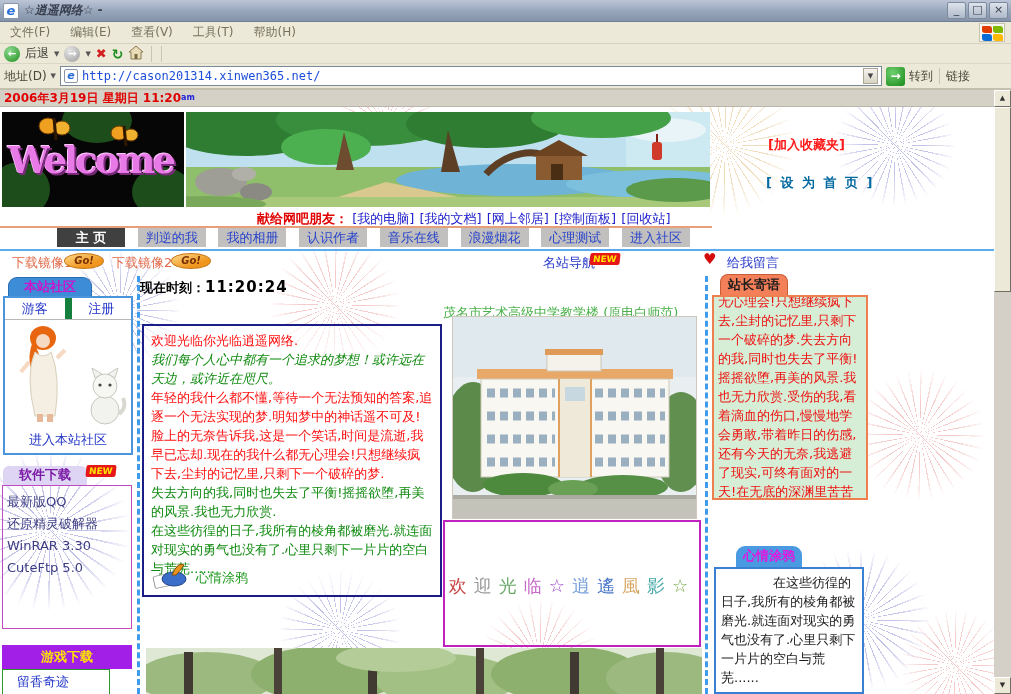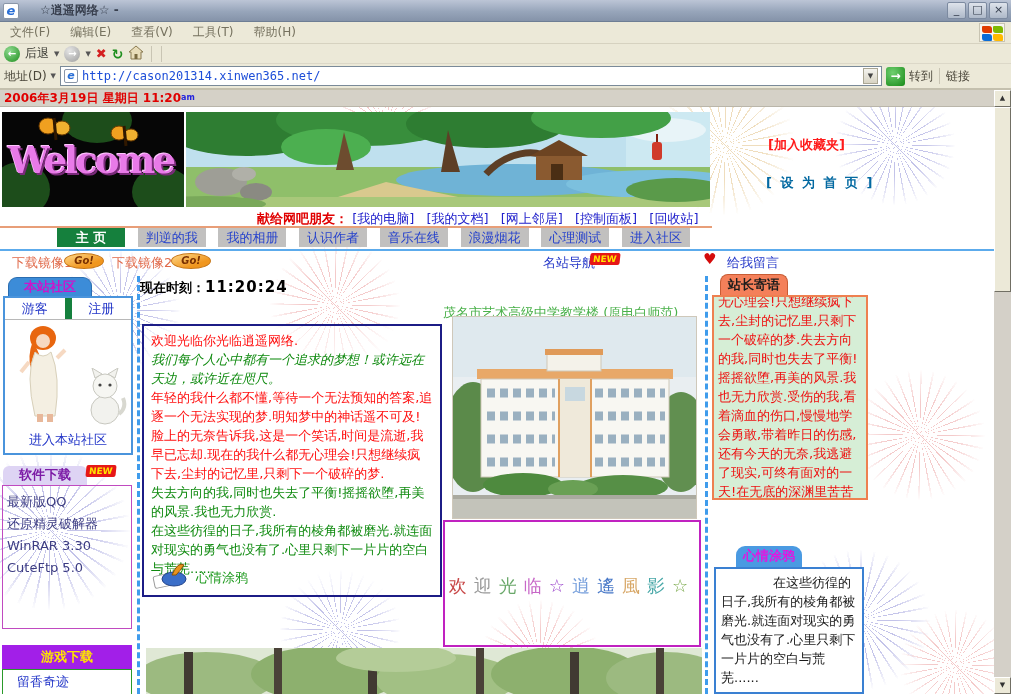--- a/index.html
+++ b/index.html
@@ -5,22 +5,22 @@
   * { margin:0; padding:0; box-sizing:border-box; }
   html,body { width:1011px; height:694px; overflow:hidden; }
   body { font-family:"DejaVu Sans","Liberation Sans",sans-serif; background:#fff; position:relative; font-size:13px; }
 
   
   #titlebar { position:absolute; top:0; left:0; width:1011px; height:22px;
     background:linear-gradient(180deg,#bcc5d6 0%,#97a5ba 55%,#8593a9 100%);
     border-bottom:1px solid #6e7e94; display:flex; align-items:center; padding:0 3px; z-index:50; }
   .ie-icon { width:16px; height:16px; background:#fff; border:1px solid #8a96a8; border-radius:2px;
     color:#2a6fd6; font-weight:bold; font-style:italic; font-size:13px; line-height:13px; text-align:center; }
-  #title-text { font-size:12px; font-weight:bold; color:#39404f; margin-left:21px; flex:1;
-    white-space:nowrap; overflow:hidden; }
+  #title-text { font-size:12px; font-weight:bold; color:#39404f; margin-left:5px; flex:1;
+    white-space:nowrap; overflow:hidden;font-style:italic; }
   .win-btn { width:19px; height:17px; margin-left:2px; background:linear-gradient(#dee3eb,#aeb9c9);
     border:1px solid #7c8aa0; border-radius:2px; font-size:11px; line-height:14px; text-align:center; color:#333c4c; }
   #menubar { position:absolute; top:22px; left:0; width:1011px; height:22px; background:#ece9d8;
     border-bottom:1px solid #d6d2c0; display:flex; align-items:center; gap:20px; padding:0 10px;
     font-size:12px; color:#76725f; z-index:50; }
   #winflag { position:absolute; right:6px; top:1px; width:26px; height:19px; background:#f6f5ef;
     border:1px solid #c8c4b2; display:grid; grid-template-columns:10px 10px; grid-template-rows:7px 7px;
     gap:1px; padding:2px; }
   #winflag i { border-radius:1px 3px 1px 3px; }
   #toolbar { position:absolute; top:44px; left:0; width:1011px; height:20px; background:#ece9d8;
@@ -65,28 +65,28 @@
     font-family:"DejaVu Serif","Liberation Serif",serif; }
   .leafblob { position:absolute; border-radius:50%; background:#1d4d1b; }
 
   #main-banner { position:absolute; top:22px; left:186px; width:524px; height:95px; overflow:hidden; }
 
   #add-fav  { position:absolute; left:768px; top:46px; color:#ff1a1a; font-weight:bold; font-size:13px; }
   #set-home { position:absolute; left:766px; top:84px; color:#0369a1; font-weight:bold; font-size:13px; letter-spacing:2px; }
 
   #dedication { position:absolute; left:257px; top:120px; font-size:13px; white-space:nowrap; }
   #dedication .pre { color:#e00000; font-weight:bold; }
-  #dedication a { color:#2222cc; text-decoration:none; margin-right:8px; }
+  #dedication a { color:#2222cc; text-decoration:none; margin-right:1px; }
   #orange-line { position:absolute; left:0; top:136px; width:712px; height:2px; background:#e89e78; }
 
   #nav-tabs { position:absolute; left:57px; top:138px; width:633px; height:19px; display:flex;
     justify-content:space-between; }
   .tab { width:68px; height:19px; background:#c1c0bf; color:#2743cc; font-size:13px; text-align:center;
     line-height:19px; white-space:nowrap; }
-  .tab.active { background:#15803d; color:#fff; font-weight:bold; }
+  .tab.active { background:#404040; color:#fff; font-weight:bold; }
   #blue-line { position:absolute; left:0; top:159px; width:994px; height:2px; background:#5cabec; }
 
   .mirror-label { position:absolute; top:164px; color:#e06a4a; font-size:13px; }
   .go-btn { position:absolute; top:163px; width:40px; height:16px; border-radius:50%;
     background:linear-gradient(160deg,#ffd98a,#f0961e 70%); border:1px solid #c87818;
     color:#7a3000; font-weight:bold; font-style:italic; font-size:10px; text-align:center; line-height:14px; }
   .new-badge { background:#e61717; color:#ffe400; font-weight:bold; font-size:9px; padding:1px 3px;
     border-radius:2px; transform:skewX(-6deg); display:inline-block; }
   #site-nav { position:absolute; left:543px; top:164px; color:#2336c8; font-size:13px; }
   #site-nav-new { position:absolute; left:590px; top:163px; }
@@ -108,21 +108,21 @@
     color:#2336c8; font-size:13px; }
 
   #software-tab { position:absolute; left:3px; top:376px; width:84px; height:19px; background:#ded4f4;
     border-radius:6px 6px 0 0; color:#7c1ba6; font-weight:bold; font-size:13px; text-align:center; line-height:18px; }
   #software-new { position:absolute; left:86px; top:375px; }
   #software-box { position:absolute; left:2px; top:395px; width:130px; height:144px;
     border:1px solid #c04ac0; padding:5px 4px; }
   #software-box .item { color:#3c3c82; font-size:13px; line-height:22px; white-space:nowrap; }
   #game-bar { position:absolute; left:2px; top:555px; width:130px; height:24px; background:#a21fe8;
     color:#ffe400; font-weight:bold; font-size:13px; text-align:center; line-height:23px; }
-  #game-box { position:absolute; left:2px; top:579px; width:130px; height:25px; border:1px solid #2a9a2a;
+  #game-box { position:absolute; left:2px; top:579px; width:108px; height:25px; border:1px solid #2a9a2a;
     border-bottom:none; padding:3px 0 12px 14px; }
   #game-box .item { color:#2336c8; font-size:13px; }
 
   
   #clock { position:absolute; left:140px; top:188px; font-size:13px; color:#000; font-weight:bold; }
   #clock .time { font-size:15px; letter-spacing:1px; }
   #main-box { position:absolute; left:142px; top:234px; width:300px; height:273px;
     border:2px solid #1c1c86; background:rgba(255,255,255,.55); padding:5px 7px; }
   #main-box p { font-size:13px; line-height:19px; margin:0; }
   #graffiti { position:absolute; left:8px; bottom:6px; display:flex; align-items:flex-end; gap:8px; }

